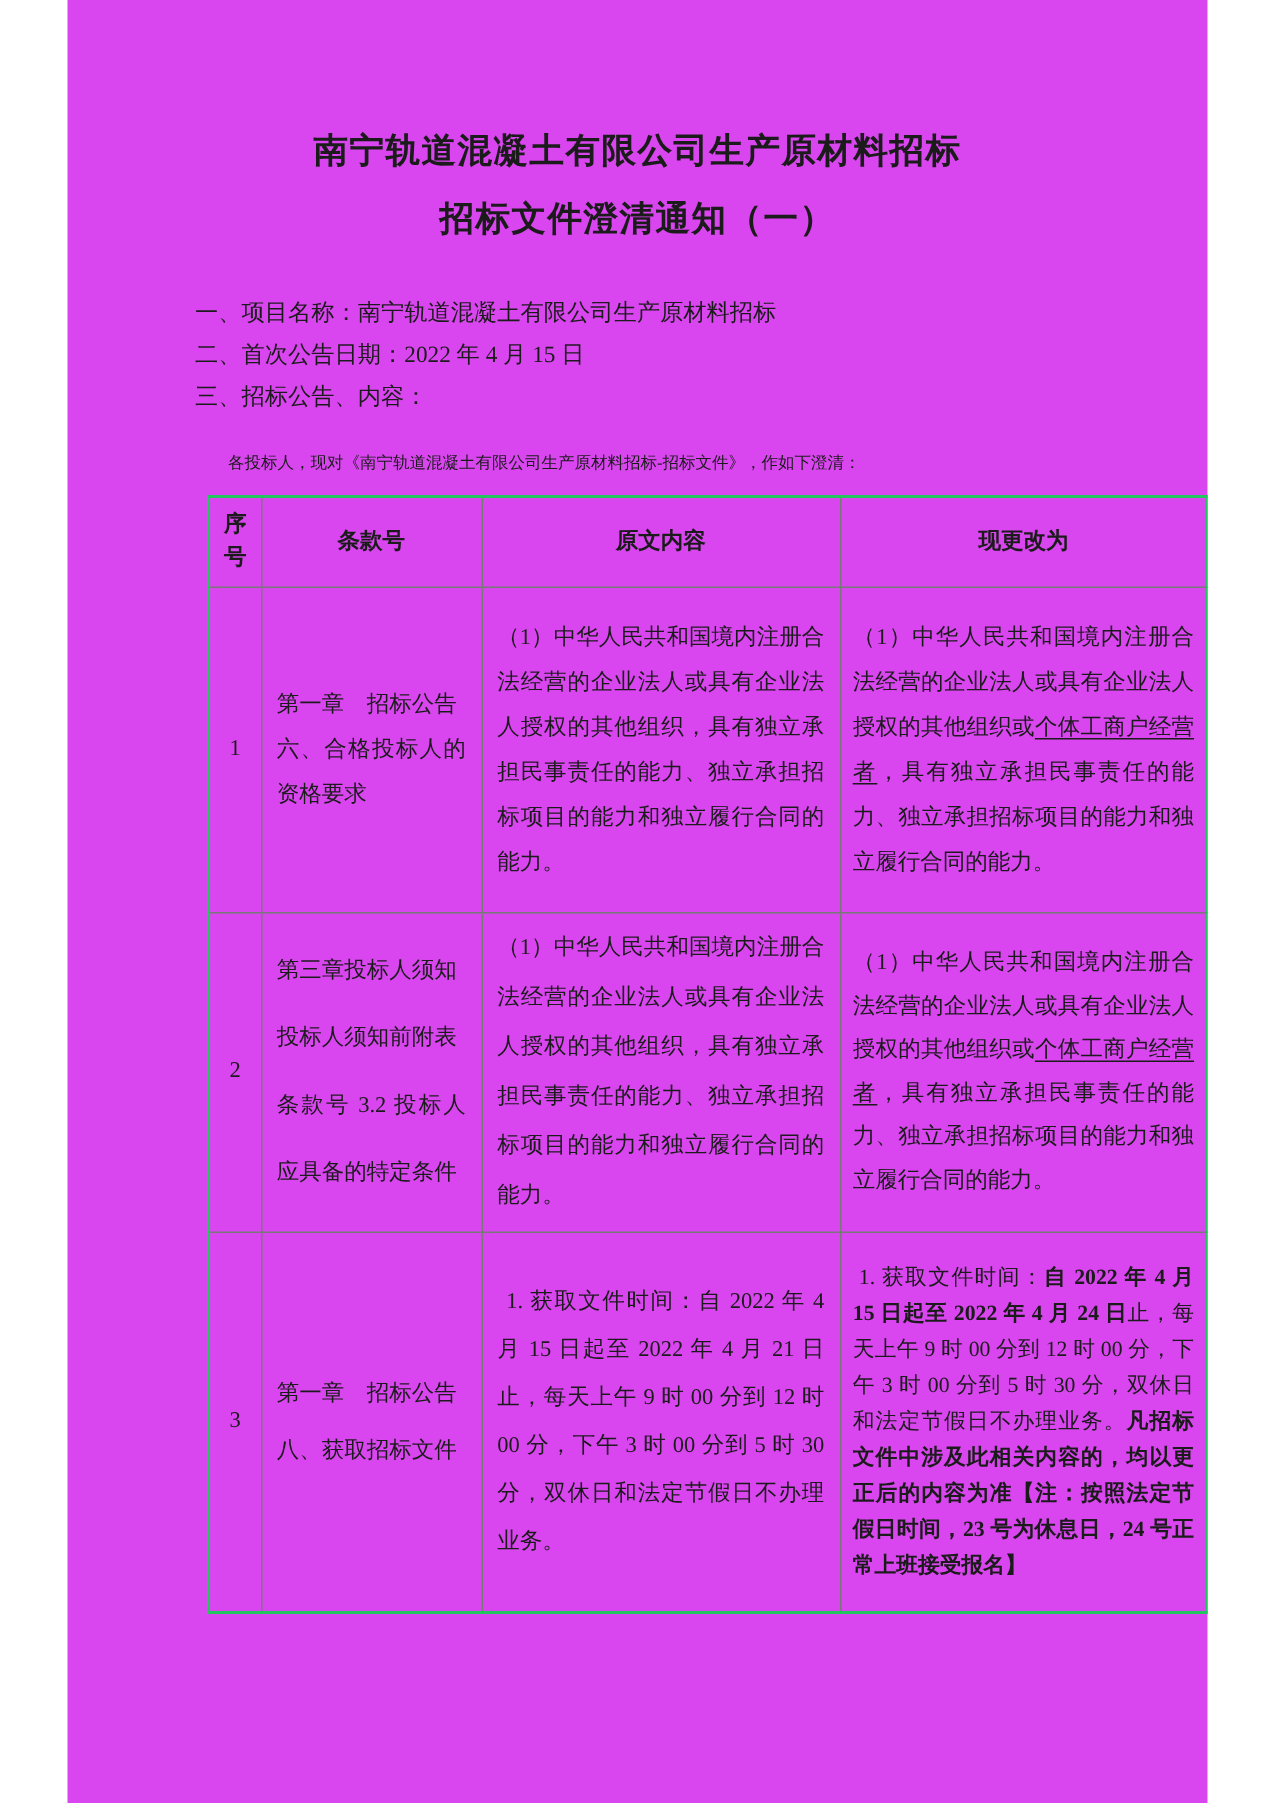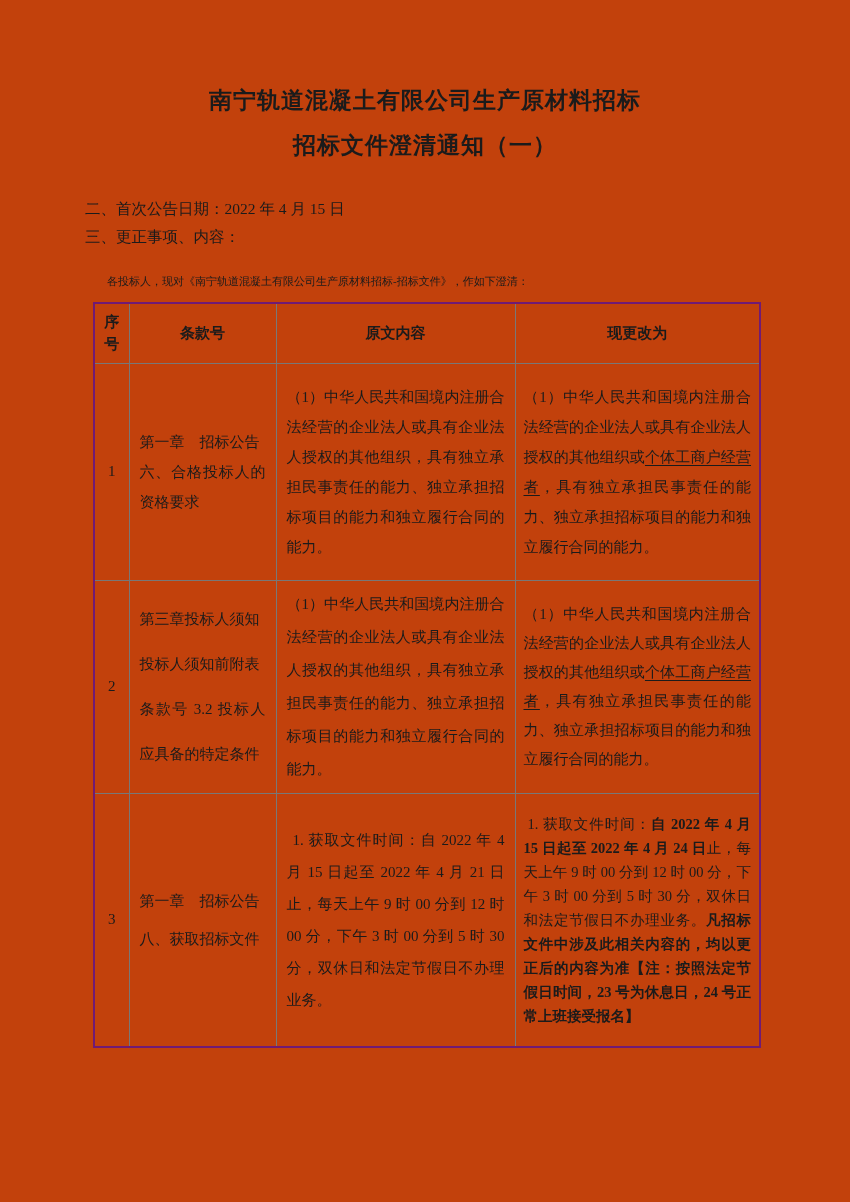--- a/index.html
+++ b/index.html
@@ -1,21 +1,21 @@
 <!DOCTYPE html>
 <html><head>
 <meta charset="utf-8">
 <style>
   html, body { margin: 0; padding: 0; background: #ffffff; }
   .page {
     position: relative;
-    width: 850px;
+    width: 760px;
     height: 1202px;
     margin: 0 auto;
-    background: #c2410c;
+    background: #d946ef;
     font-family: "Liberation Serif", "DejaVu Serif", serif;
     color: #1b1b1b;
     overflow: hidden;
     box-sizing: border-box;
     padding-top: 86px;
   }
   .doc-title {
     margin: 0;
     text-align: center;
     font-size: 23px;
@@ -34,21 +34,21 @@
     margin: 28px 80px 0 85px;
     font-size: 11px;
     line-height: 16px;
     text-indent: 2em;
   }
   table.clar {
     margin: 13px 0 12px 93px;
     border-collapse: collapse;
     table-layout: fixed;
     width: 666px;
-    border: 2px solid #701a75;
+    border: 2px solid #22c55e;
   }
   table.clar th, table.clar td {
     border: 1px solid #787878;
     vertical-align: middle;
     font-size: 15px;
     box-sizing: border-box;
   }
   tr.hdr { height: 60px; }
   tr.row1 { height: 183px; }
   tr.row2 { height: 180px; }
@@ -82,22 +82,23 @@
 </style>
 </head>
 <body>
 
 <div class="page">
 
   <h1 class="doc-title">南宁轨道混凝土有限公司生产原材料招标</h1>
   <h1 class="doc-title second">招标文件澄清通知（一）</h1>
 
   <div class="meta">
+    <p>一、项目名称：南宁轨道混凝土有限公司生产原材料招标</p>
     <p>二、首次公告日期：2022 年 4 月 15 日</p>
-    <p>三、更正事项、内容：</p>
+    <p>三、招标公告、内容：</p>
   </div>
 
   <p class="intro">各投标人，现对《南宁轨道混凝土有限公司生产原材料招标-招标文件》，作如下澄清：</p>
 
   <table class="clar">
     <colgroup>
       <col style="width:35px">
       <col style="width:147px">
       <col style="width:239px">
       <col style="width:245px">

